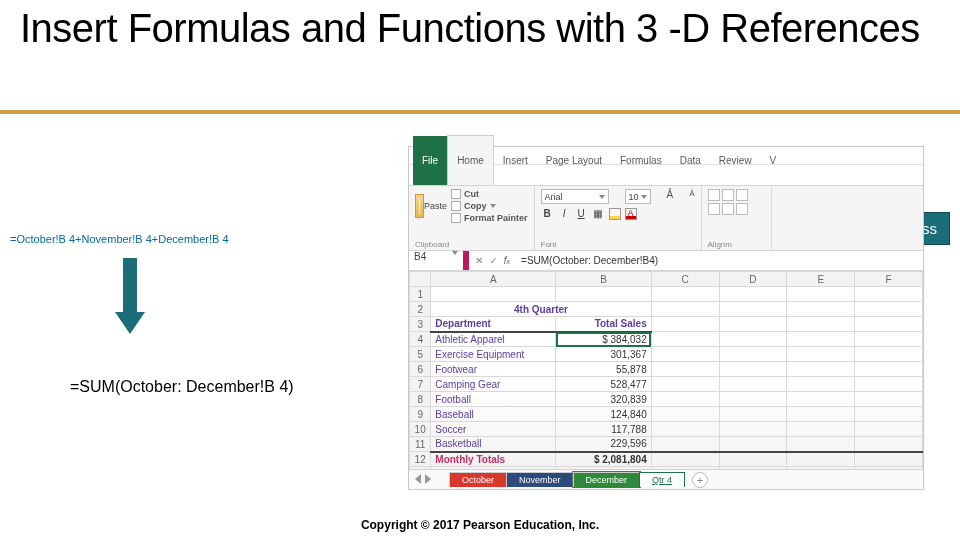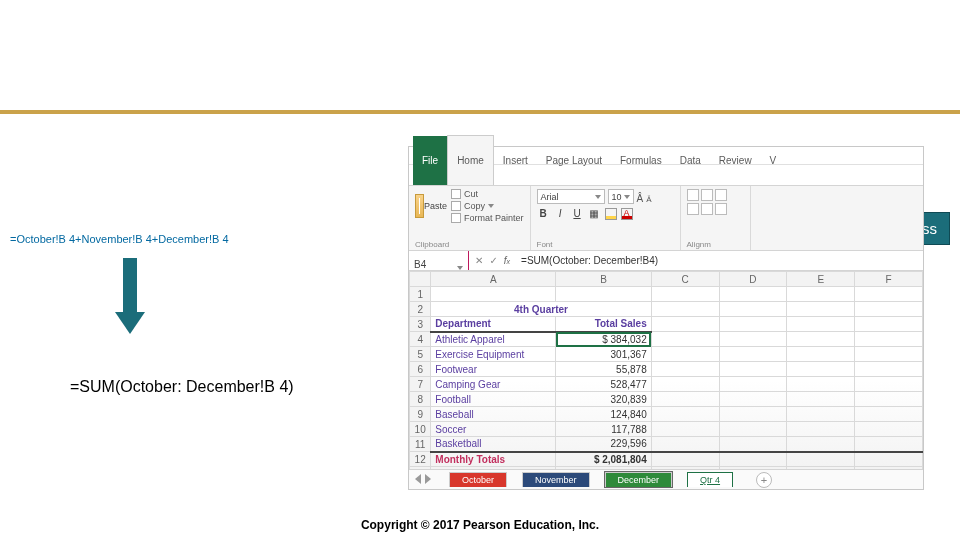--- a/index.html
+++ b/index.html
@@ -32,39 +32,39 @@
   .ribbon-tabs .tab.file { background: #1e7145; color: #fff; }
   .ribbon-tabs .tab.active { border: 1px solid #ccc; border-bottom: none; background: #f5f5f5; }
   .ribbon-body { display: flex; height: 66px; background: #f5f5f5; border-top: 1px solid #d4d4d4; border-bottom: 1px solid #d4d4d4; }
   .rgroup { border-right: 1px solid #d9d9d9; padding: 3px 6px 1px 6px; display: flex; flex-direction: column; justify-content: space-between; }
   .rgroup-label { font-size: 8px; color: #888; text-align: left; margin-top: 1px; }
   .clip-btns { display: flex; gap: 4px; }
   .paste { display: flex; align-items: center; width: 32px; }
   .paste .pico { width: 22px; height: 24px; background: linear-gradient(#f9d38a,#e8b756); border: 1px solid #c79a3b; position: relative; }
   .paste .pico::after { content:""; position:absolute; left:3px; top:3px; right:3px; bottom:3px; background:#fff; }
   .mini-btns { display:flex; flex-direction:column; gap:2px; font-size:9px; color:#555; }
-  .mini-btns div { display:flex; align-items:center; gap:3px; }
+  .mini-btns div { display:flex; align-items:center; gap:3px;font-weight:bold; }
   .mini-ico { width:10px; height:10px; display:inline-block; border:1px solid #aaa; background:#fff; }
-  .font-row1 { display:flex; align-items:flex-end; gap:3px; }
+  .font-row1 { display:flex; align-items:flex-start; gap:16px; }
   .font-name { width:68px; height:15px; border:1px solid #bbb; font-size:9px; padding:0 3px; background:#fff; display:flex; align-items:center; justify-content:space-between;}
   .font-size { width:26px; height:15px; border:1px solid #bbb; font-size:9px; padding:0 3px; background:#fff; display:flex; align-items:center; justify-content:space-between;}
   .aa { font-size:10px; color:#555; }
   .font-row2 { display:flex; align-items:center; gap:4px; margin-top:3px; }
   .fbtn { width:13px; height:13px; font-size:10px; text-align:center; line-height:13px; color:#444; }
   .b { font-weight:bold; } .i { font-style:italic; } .u { text-decoration:underline; }
   .colorbox { width:12px; height:12px; border:1px solid #999; position:relative; }
   .colorbox::after { content:""; position:absolute; left:0; right:0; bottom:0; height:3px; }
   .cb-red::after { background:#c00; }
   .cb-yellow::after { background:#ffd54a; }
   .align-grid { display:grid; grid-template-columns: repeat(3,12px); grid-template-rows: repeat(2,12px); gap:2px; }
   .align-grid div { border:1px solid #bbb; background:#fff; }
 
   
   .fxrow { display:flex; align-items:center; height:20px; border-bottom:1px solid #d4d4d4; }
-  .namebox { width:60px; border-right:1px solid #be185d; padding:0 5px; font-size:10px; display:flex; align-items:flex-end; justify-content:space-between; height:100%; }
+  .namebox { width:60px; border-right:6px solid #be185d; padding:0 5px; font-size:10px; display:flex; align-items:flex-start; justify-content:space-between; height:100%; }
   .fxicons { display:flex; align-items:center; gap:6px; padding:0 6px; color:#888; }
   .fxlabel { font-style:italic; color:#666; }
   .fxinput { flex:1; padding:0 5px; font-size:10px; color:#333; }
 
   
   .gridwrap { position:relative; height: calc(100% - 18px - 20px - 66px - 20px - 20px); overflow:hidden; background: linear-gradient(#fff 0%, #fff 55%, #f3f3f3 100%); }
   table.grid { border-collapse:collapse; width:100%; }
   table.grid th, table.grid td { border:1px solid #d9d9d9; font-size:10px; height:15px; padding:0 4px; background:transparent; }
   table.grid th { background:#f3f3f3; color:#666; font-weight:normal; text-align:center; }
   table.grid th.rowh { width:20px; }
@@ -72,40 +72,44 @@
   .title4q { color:#5a3ea0; font-weight:bold; font-size:12px; text-align:center; }
   .hdrcell { color:#5a3ea0; font-weight:bold; border-bottom:2px solid #444 !important; }
   .dept { color:#5a3ea0; }
   .num { text-align:right; color:#333; }
   .sel { outline:2px solid #1e7145; outline-offset:-2px; }
   .totals td { border-top:2px solid #444 !important; }
   .totals .lab { color:#c22f5e; font-weight:bold; }
   .totals .num { font-weight:bold; }
 
   
-  .sheetbar { position:absolute; left:0; right:0; bottom:0; height:20px; border-top:1px solid #d4d4d4; background:#fafafa; display:flex; align-items:center; padding-left:40px; gap:16px; }
+  .sheetbar { position:absolute; left:0; right:0; bottom:0; height:20px; border-top:1px solid #d4d4d4; background:#fafafa; display:flex; align-items:center; padding-left:40px; gap:0; }
   .navtri { position:absolute; left:6px; top:4px; display:flex; gap:4px; }
   .tri { width:0;height:0;border-top:5px solid transparent;border-bottom:5px solid transparent; }
   .tri.l { border-right:6px solid #999; } .tri.r { border-left:6px solid #999; }
   .stab { padding:2px 12px; font-size:9px; border:1px solid #ccc; border-bottom:none; margin-right:-1px; color:#fff; position:relative; }
   .stab::before { content:""; position:absolute; left:0; right:0; bottom:0; height:2px; }
   .stab.oct { background:#d8372c; } .stab.nov { background:#2c4a7a; } .stab.dec { background:#2e8a3a; }
   .stab.q4 { background:#fff; color:#1e7145; border-color:#1e7145;text-decoration:underline; }
   .stab.dec { outline:1px solid #666; }
   .plus { width:16px;height:16px;border:1px solid #bbb;border-radius:50%;color:#888;font-size:11px;line-height:14px;text-align:center;margin-left:8px;background:#fff; }
 
   
   .copyright { position:absolute; left:0; right:0; bottom:8px; text-align:center; font-size:12px; font-weight:bold; color:#000; }
 
   .caret { width:0;height:0;border-left:3px solid transparent;border-right:3px solid transparent;border-top:4px solid #888; display:inline-block; }
 </style>
 </head>
 <body>
 <div class="slide">
 
+  <div class="title-band">
+    <div class="teal-bar"></div>
+    <div class="title-text">Insert Formulas and Functions with 3 -D References</div>
+  </div>
   <div class="gold-line"></div>
 
   <div class="formula1">=October!B 4+November!B 4+December!B 4</div>
   <div class="arrow">
     <div class="shaft"></div>
       <div class="head"></div>
   </div>
   <div class="formula2">=SUM(October: December!B 4)</div>
 
   <svg width="960" height="540" style="position:absolute;left:0;top:0;pointer-events:none">

